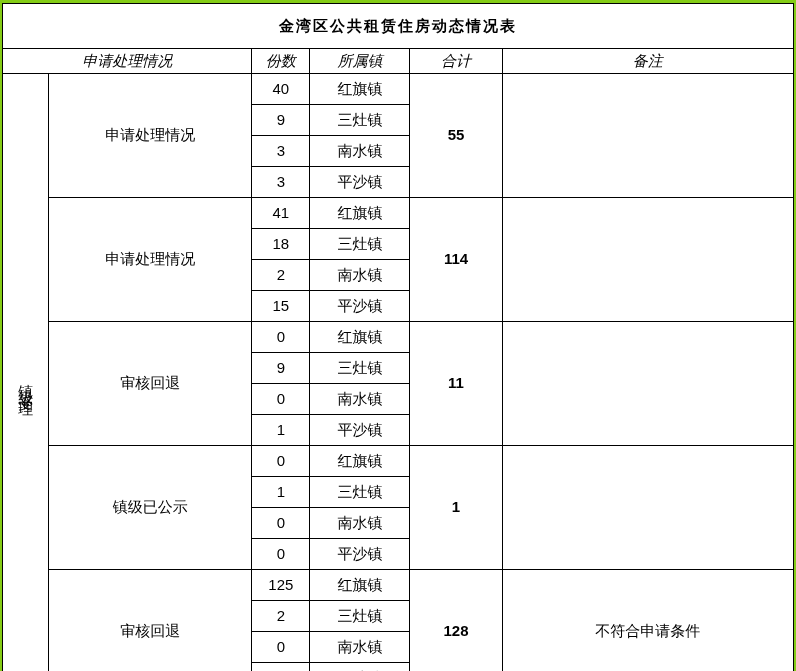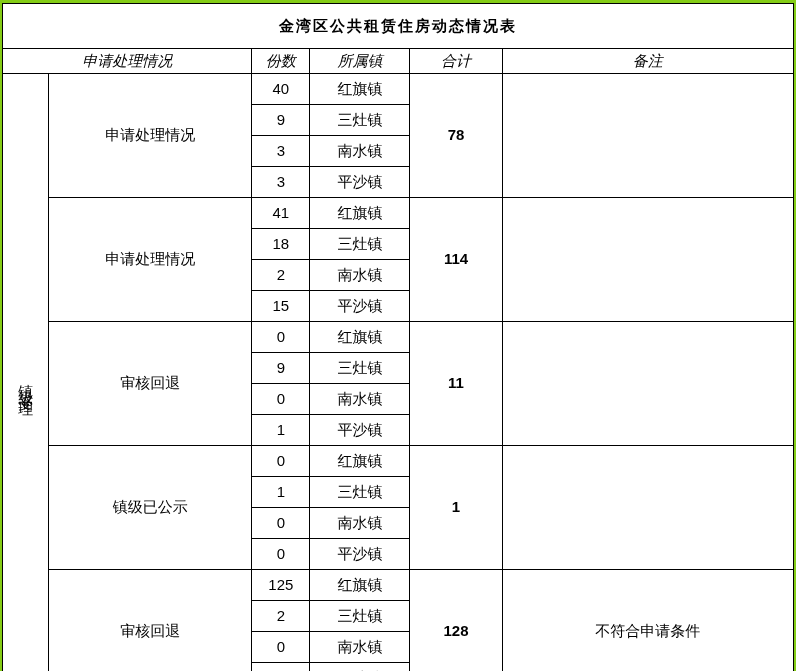--- a/index.html
+++ b/index.html
@@ -109,21 +109,21 @@
         <td class="hdr">所属镇</td>
         <td class="hdr">合计</td>
         <td class="hdr">备注</td>
       </tr>
 
       <tr class="row-h">
         <td class="vgroup" rowspan="20">镇级受理</td>
         <td class="stage" rowspan="4">申请处理情况</td>
         <td class="num">40</td>
         <td class="town">红旗镇</td>
-        <td class="total" rowspan="4">78</td>
+        <td class="total" rowspan="4">55</td>
         <td class="remark" rowspan="4"></td>
       </tr>
       <tr class="row-h">
         <td class="num">9</td>
         <td class="town">三灶镇</td>
       </tr>
       <tr class="row-h">
         <td class="num">3</td>
         <td class="town">南水镇</td>
       </tr>

